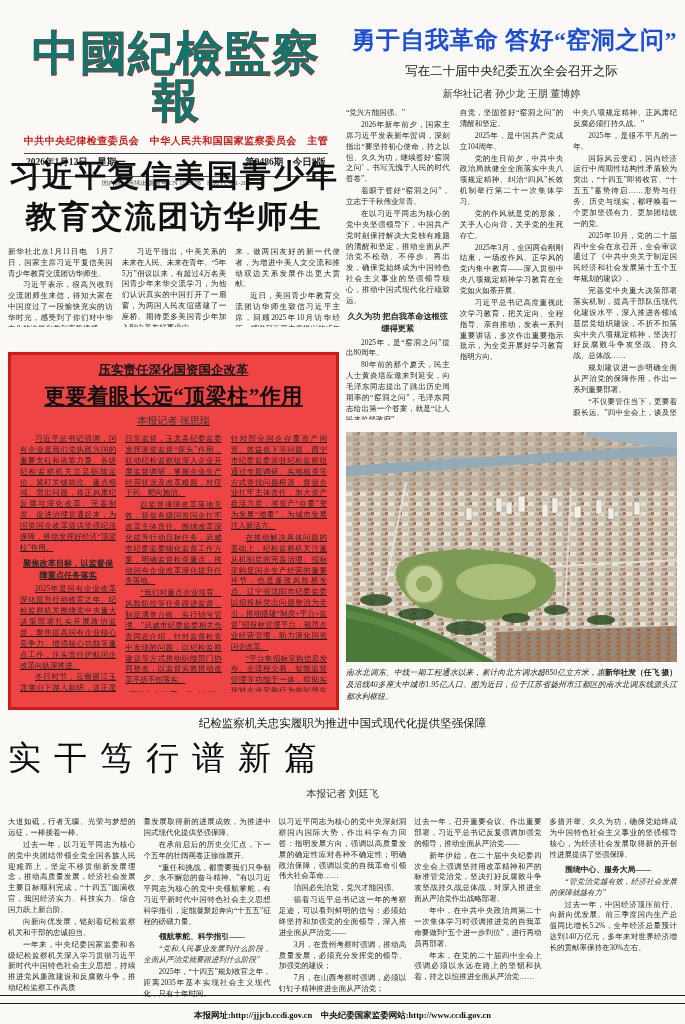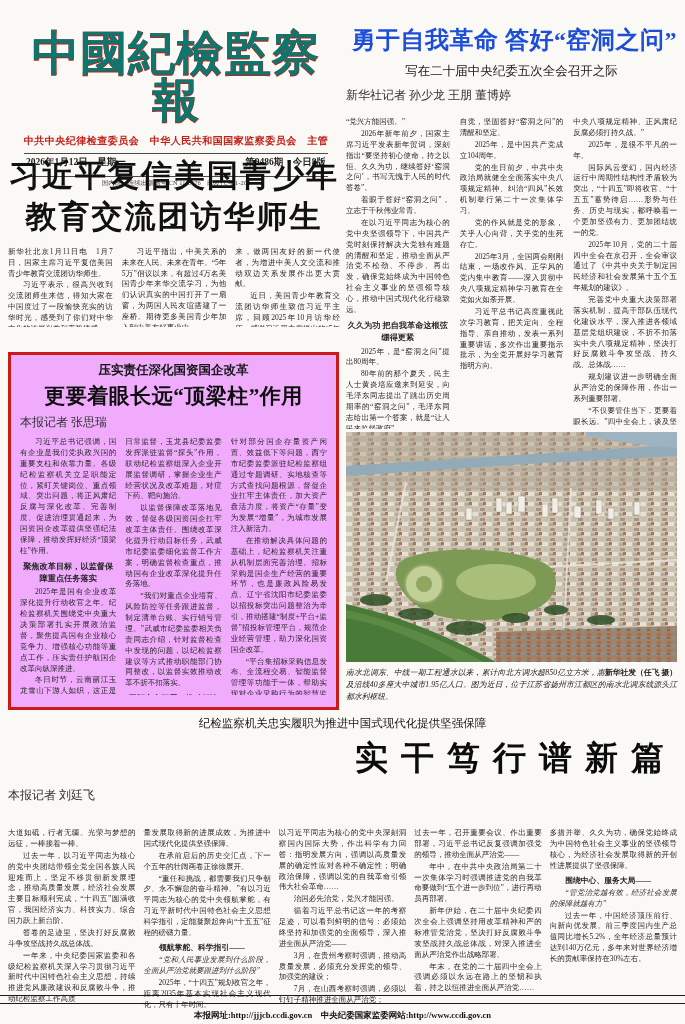--- a/index.html
+++ b/index.html
@@ -15,50 +15,50 @@
   .mast-daterow{display:flex;justify-content:space-between;padding:2px 16px;font-size:9.5px;font-weight:700;color:#222;}
   .mast-pub{font-size:6.5px;text-align:center;color:#444;margin-top:2px;}
   
   .cols{display:flex;}
   .col{flex:1;overflow:hidden;font-size:7.5px;line-height:1.45;text-align:justify;color:#262626;}
   .col p{margin:0 0 1px 0;text-indent:2em;}
   .col p.cont{text-indent:0;}
   .col p.sub{font-weight:700;text-indent:0;text-align:center;font-size:8.2px;margin:4px 0 3px;}
   .col p.sub2{font-weight:700;font-size:7.8px;margin:3px 0 2px;}
   .col p.quote{font-style:italic;color:#333;}
-  .byline{text-align:left;font-size:12px;color:#333;}
+  .byline{text-align:center;font-size:10px;color:#333;}
   
   #lead-left{position:absolute;left:8px;top:156px;width:332px;}
   #lead-left .hl{font-family:"Liberation Sans","DejaVu Sans",sans-serif;font-weight:700;
                  font-size:31px;line-height:1.32;text-align:center;letter-spacing:2px;color:#111;}
   #lead-left .cols{margin-top:9px;gap:9px;height:80px;}
   
   #soe{position:absolute;left:8px;top:352px;width:331px;height:358px;border:3px solid #cb1a17;
-       box-sizing:border-box;background:#f0abfc;padding:7px 9px 5px;}
+       box-sizing:border-box;background:#ef4444;padding:7px 9px 5px;text-decoration:underline;}
   #soe .kicker{text-align:center;font-size:12.5px;font-weight:700;color:#151515;}
   #soe .hl{text-align:center;font-size:21px;font-weight:900;letter-spacing:0.5px;margin-top:3px;color:#0e0e0e;}
   #soe .byline{margin-top:4px;}
   #soe .cols{margin-top:6px;gap:9px;height:258px;}
   
   #lead-right{position:absolute;left:346px;top:24px;width:331px;}
   #lead-right .hl{text-align:right;font-size:24px;font-weight:900;letter-spacing:0.5px;color:#1d4ed8;}
   #lead-right .subtitle{text-align:center;font-size:12.5px;margin-top:7px;color:#1a1a1a;}
   #lead-right .byline{margin-top:7px;}
-  #lead-right .cols{margin-top:13px;gap:10px;height:312px;justify-content:center;}
+  #lead-right .cols{margin-top:7px;gap:10px;height:312px;justify-content:center;}
   
   #photo-block{position:absolute;left:346px;top:432px;width:331px;}
   #photo-block svg{display:block;}
   .caption{margin-top:5px;font-size:7.8px;line-height:1.55;text-align:justify;color:#222;font-style:italic;}
   .caption .credit{font-weight:700;white-space:nowrap;float:right;font-style:normal;}
   
   #feature{position:absolute;left:8px;top:716px;width:669px;}
   #feature .kicker{text-align:center;font-size:11.5px;color:#161616;}
-  #feature .hl{text-align:right;font-size:33px;font-weight:700;letter-spacing:13px;margin-top:5px;color:#0c0c0c;}
+  #feature .hl{text-align:left;font-size:33px;font-weight:400;letter-spacing:13px;margin-top:5px;color:#0c0c0c;}
   #feature .byline{margin-top:6px;}
-  #feature .cols{margin-top:24px;gap:8px;height:196px;}
+  #feature .cols{margin-top:16px;gap:8px;height:196px;justify-content:flex-end;}
   
   #footer{position:absolute;left:0;top:995px;width:685px;}
   #footer .rule1{border-top:1.5px solid #1b1b1b;}
   #footer .rule2{border-top:1px solid #1b1b1b;margin-top:7px;}
   #footer .links{text-align:center;font-size:8.5px;margin-top:6px;color:#111;font-weight:700;}
 </style>
 </head>
 <body>
 
 <div id="page">
@@ -218,42 +218,42 @@
   </div>
 
   <div id="feature">
     <div class="kicker">纪检监察机关忠实履职为推进中国式现代化提供坚强保障</div>
     <div class="hl">实干笃行谱新篇</div>
     <div class="byline">本报记者 刘廷飞</div>
     <div class="cols">
       <div class="col">
           <p class="cont">大道如砥，行者无疆。光荣与梦想的远征，一棒接着一棒。</p>
           <p>过去一年，以习近平同志为核心的党中央团结带领全党全国各族人民迎难而上，坚定不移贯彻新发展理念，推动高质量发展，经济社会发展主要目标顺利完成，“十四五”圆满收官，我国经济实力、科技实力、综合国力跃上新台阶。</p>
-          <p>答卷的足迹里，坚决打好反腐败斗争攻坚战持久战总体战。</p>
+          <p>向新向优发展，铭刻着纪检监察机关和干部的忠诚担当。</p>
           <p>一年来，中央纪委国家监委和各级纪检监察机关深入学习贯彻习近平新时代中国特色社会主义思想，持续推进党风廉政建设和反腐败斗争，推动纪检监察工作高质</p>
         </div>
       <div class="col">
           <p class="cont">量发展取得新的进展成效，为推进中国式现代化提供坚强保障。</p>
           <p>在承前启后的历史交汇点，下一个五年的壮阔画卷正徐徐展开。</p>
           <p>“重任和挑战，都需要我们只争朝夕、永不懈怠的奋斗精神。”有以习近平同志为核心的党中央领航掌舵，有习近平新时代中国特色社会主义思想科学指引，定能凝聚起奔向“十五五”征程的磅礴力量。</p>
           <p class="sub2">领航掌舵、科学指引——</p>
           <p class="quote">“党和人民事业发展到什么阶段，全面从严治党就要跟进到什么阶段”</p>
           <p>2025年，“十四五”规划收官之年，距离2035年基本实现社会主义现代化，只有十年时间。</p>
         </div>
       <div class="col">
           <p class="cont">以习近平同志为核心的党中央深刻洞察国内国际大势，作出科学有力回答：指明发展方向，强调以高质量发展的确定性应对各种不确定性；明确政治保障，强调以党的自我革命引领伟大社会革命……</p>
           <p>治国必先治党，党兴才能国强。</p>
           <p>循着习近平总书记这一年的考察足迹，可以看到鲜明的信号：必须始终坚持和加强党的全面领导，深入推进全面从严治党——</p>
           <p>3月，在贵州考察时强调，推动高质量发展，必须充分发挥党的领导、加强党的建设；</p>
           <p>7月，在山西考察时强调，必须以钉钉子精神推进全面从严治党；</p>
         </div>
       <div class="col">
           <p class="cont">过去一年，召开重要会议、作出重要部署，习近平总书记反复强调加强党的领导，推动全面从严治党——</p>
+          <p>新年伊始，在二十届中央纪委四次全会上强调坚持用改革精神和严的标准管党治党，坚决打好反腐败斗争攻坚战持久战总体战，对深入推进全面从严治党作出战略部署。</p>
           <p>年中，在中共中央政治局第二十一次集体学习时强调推进党的自我革命要做到“五个进一步到位”，进行再动员再部署。</p>
-          <p>新年伊始，在二十届中央纪委四次全会上强调坚持用改革精神和严的标准管党治党，坚决打好反腐败斗争攻坚战持久战总体战，对深入推进全面从严治党作出战略部署。</p>
           <p>年末，在党的二十届四中全会上强调必须以永远在路上的坚韧和执着，持之以恒推进全面从严治党……</p>
         </div>
       <div class="col">
           <p class="cont">多措并举、久久为功，确保党始终成为中国特色社会主义事业的坚强领导核心，为经济社会发展取得新的开创性进展提供了坚强保障。</p>
           <p class="sub2">围绕中心、服务大局——</p>
           <p class="quote">“管党治党越有效，经济社会发展的保障就越有力”</p>
           <p>过去一年，中国经济顶压前行、向新向优发展。前三季度国内生产总值同比增长5.2%，全年经济总量预计达到140万亿元，多年来对世界经济增长的贡献率保持在30%左右。</p>
         </div>
     </div>
   </div>

